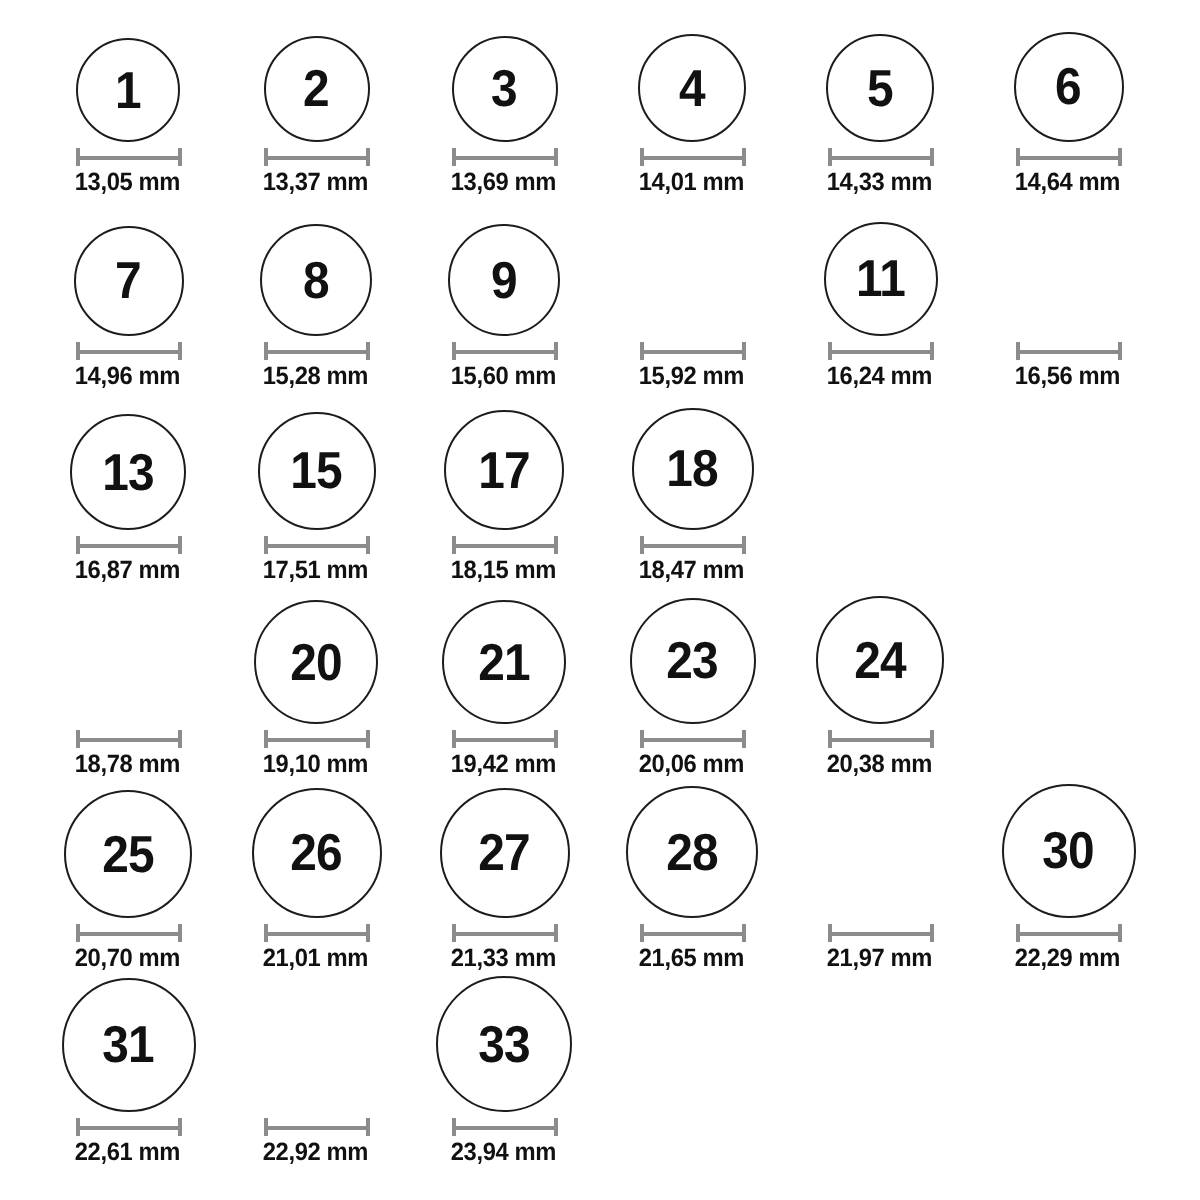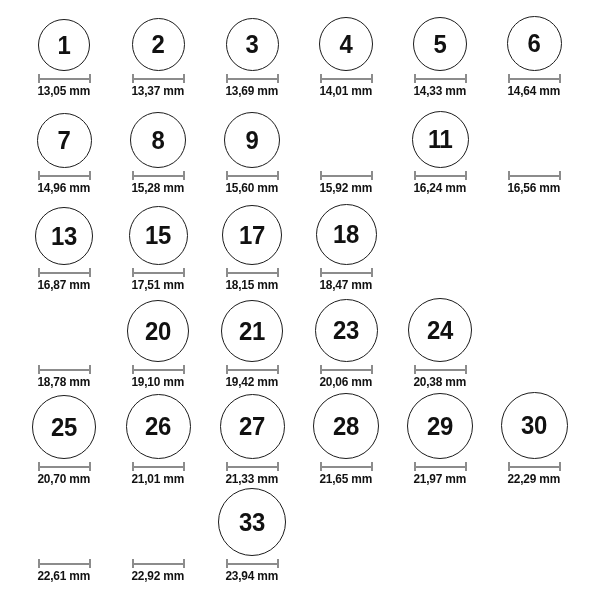--- a/index.html
+++ b/index.html
@@ -309,40 +309,40 @@
       <div class="cell">
         <div class="circle" style="width:66px;height:66px">
           <span class="num">28</span>
         </div>
         <div class="dim">
           <span class="hline"></span>
         </div>
         <div class="label">21,65 mm</div>
       </div>
       <div class="cell">
-        <div class="circle" style="width:66px;height:66px">
-          <span class="num">29</span>
-        </div>
         <div class="dim">
           <span class="hline"></span>
         </div>
         <div class="label">21,97 mm</div>
       </div>
       <div class="cell">
         <div class="circle" style="width:67px;height:67px">
           <span class="num">30</span>
         </div>
         <div class="dim">
           <span class="hline"></span>
         </div>
         <div class="label">22,29 mm</div>
       </div>
     </div>
     <div class="row">
       <div class="cell">
+        <div class="circle" style="width:67px;height:67px">
+          <span class="num">31</span>
+        </div>
         <div class="dim">
           <span class="hline"></span>
         </div>
         <div class="label">22,61 mm</div>
       </div>
       <div class="cell">
         <div class="dim">
           <span class="hline"></span>
         </div>
         <div class="label">22,92 mm</div>

